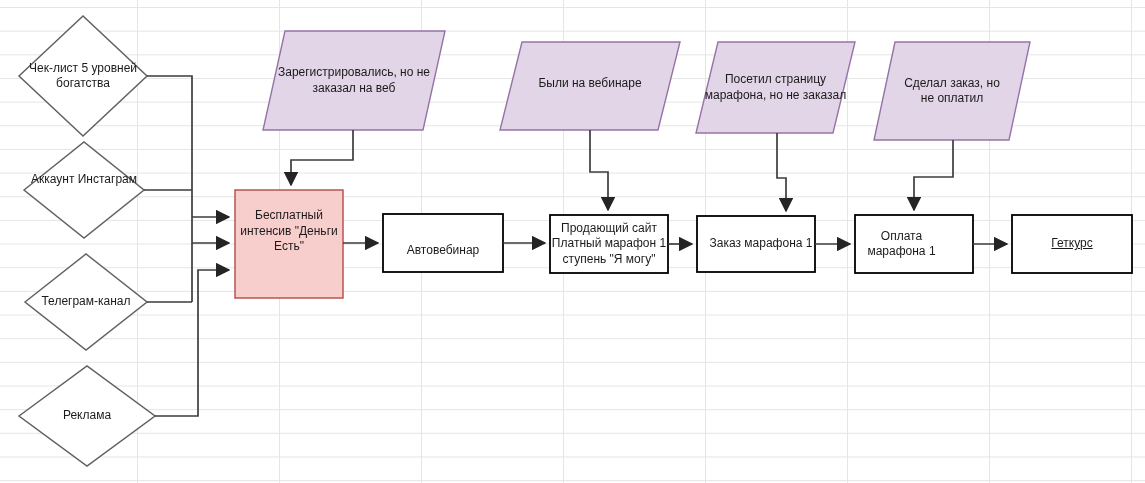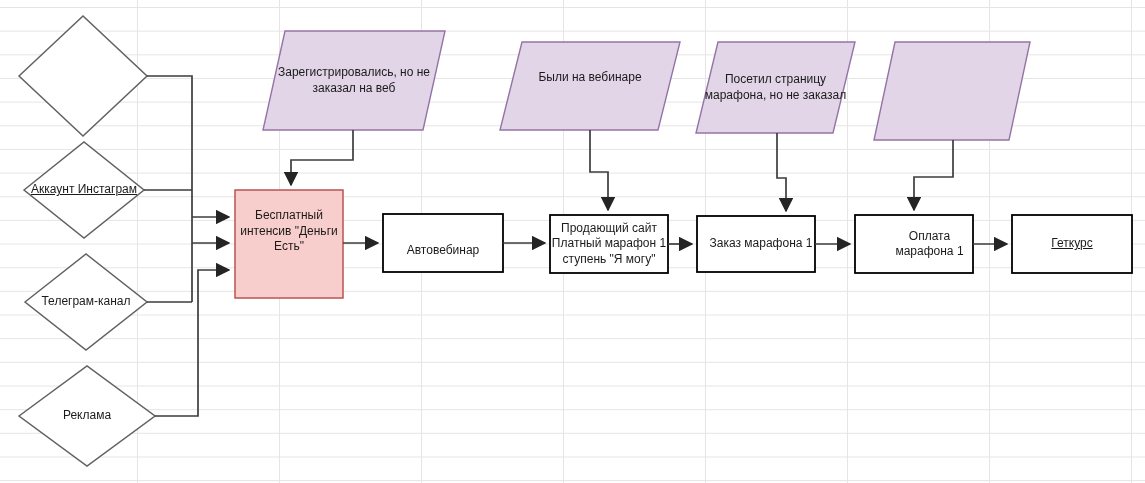--- a/index.html
+++ b/index.html
@@ -66,34 +66,38 @@
     <path class="edge" d="M343,243 H378" marker-end="url(#arrow)"></path>
     <path class="edge" d="M503,243 H545" marker-end="url(#arrow)"></path>
     <path class="edge" d="M590,130 V172 H608 V210" marker-end="url(#arrow)"></path>
     <path class="edge" d="M668,244 H692" marker-end="url(#arrow)"></path>
     <path class="edge" d="M777,133 V178 H786 V211" marker-end="url(#arrow)"></path>
     <path class="edge" d="M815,244 H850" marker-end="url(#arrow)"></path>
     <path class="edge" d="M953,140 V177 H914 V210" marker-end="url(#arrow)"></path>
     <path class="edge" d="M973,244 H1007" marker-end="url(#arrow)"></path>
   </svg>
 
-  <div class="lbl" style="left:24px;top:142px;width:120px;height:96px;text-decoration:underline;">Аккаунт Инстаграм</div>
+  <div class="lbl" style="left:19px;top:16px;width:128px;height:120px;">Чек-лист 5 уровней
+богатства</div>
+  <div class="lbl" style="left:24px;top:132px;width:120px;height:96px;">Аккаунт Инстаграм</div>
   <div class="lbl" style="left:25px;top:254px;width:122px;height:96px;">Телеграм-канал</div>
   <div class="lbl" style="left:19px;top:366px;width:136px;height:100px;">Реклама</div>
 
   <div class="lbl" style="left:235px;top:190px;width:108px;height:83px;">Бесплатный
 интенсив "Деньги
 Есть"</div>
   <div class="lbl" style="left:383px;top:214px;width:120px;height:58px;margin-top:8px;">Автовебинар</div>
   <div class="lbl" style="left:550px;top:215px;width:118px;height:58px;">Продающий сайт
 Платный марафон 1
 ступень "Я могу"</div>
   <div class="lbl" style="left:697px;top:216px;width:128px;height:56px;">Заказ марафона 1</div>
-  <div class="lbl" style="left:855px;top:215px;width:93px;height:58px;margin-left:28px;">Оплата марафона 1</div>
+  <div class="lbl" style="left:855px;top:215px;width:93px;height:58px;">Оплата марафона 1</div>
   <div class="lbl" style="left:1012px;top:215px;width:120px;height:58px;text-decoration:underline;">Геткурс</div>
 
   <div class="lbl" style="left:263px;top:31px;width:182px;height:99px;">Зарегистрировались, но не
 заказал на веб</div>
-  <div class="lbl" style="left:500px;top:42px;width:180px;height:72px;">Были на вебинаре</div>
+  <div class="lbl" style="left:500px;top:48px;width:180px;height:72px;">Были на вебинаре</div>
   <div class="lbl" style="left:696px;top:42px;width:159px;height:91px;">Посетил страницу
 марафона, но не заказал</div>
+  <div class="lbl" style="left:874px;top:42px;width:156px;height:98px;">Сделал заказ, но
+не оплатил</div>
 
 </div>
 
 </body></html>

